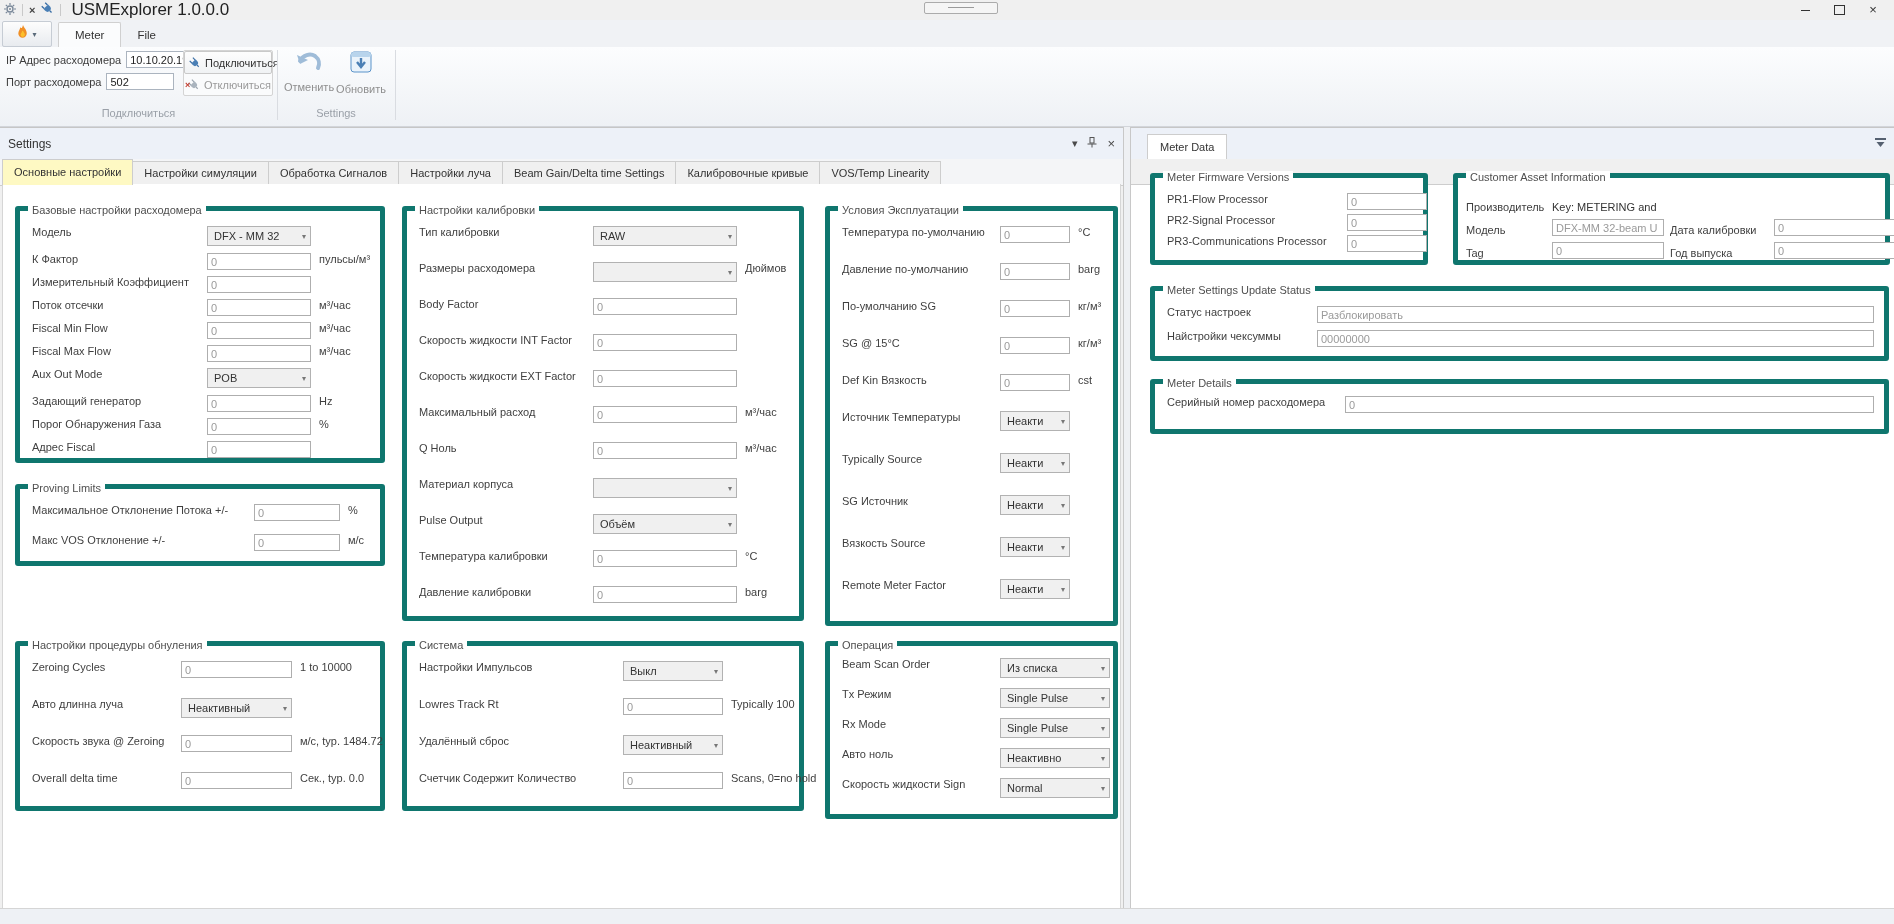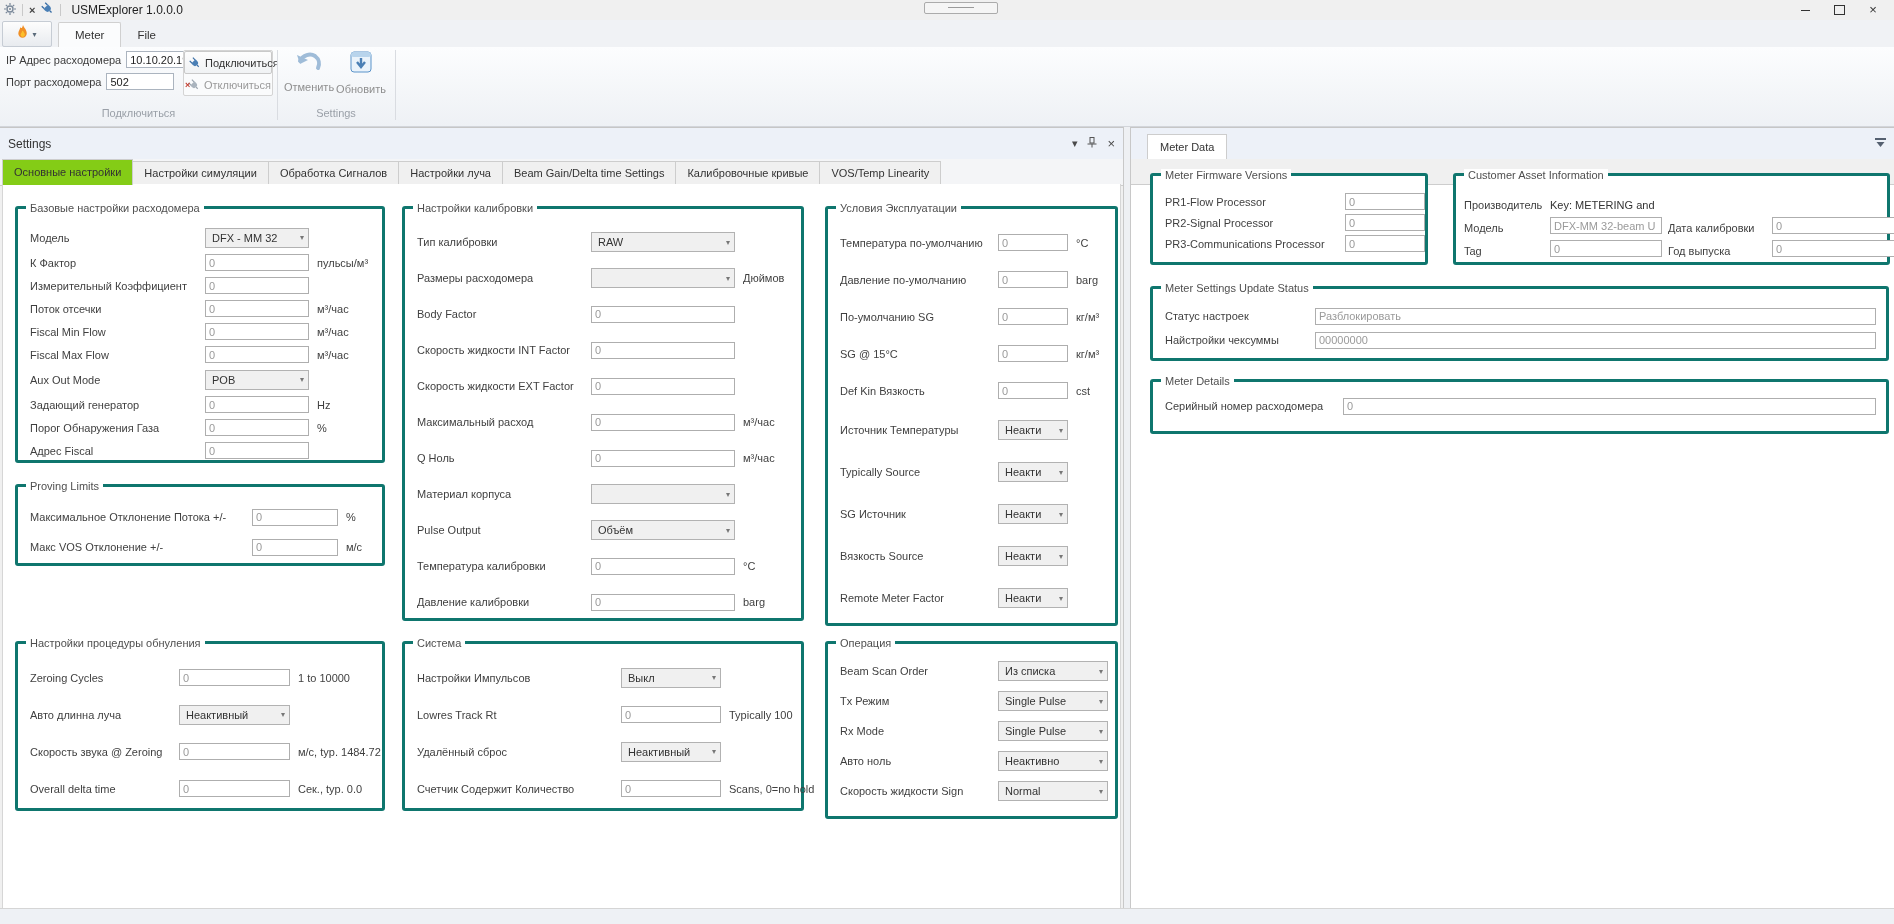--- a/index.html
+++ b/index.html
@@ -2,21 +2,21 @@
 <html><head>
 <meta charset="utf-8">
 <style>
   html,body{margin:0;padding:0}
   body{width:1894px;height:924px;position:relative;overflow:hidden;
        font-family:"Liberation Sans",sans-serif;background:#f0f0f0;color:#333}
   
   .titlebar{position:absolute;left:0;top:0;width:100%;height:20px;background:#f0f0f0;display:flex;align-items:center}
   .qat{display:flex;align-items:center;gap:6px;padding-left:4px}
   .qat .sep{width:1px;height:12px;background:#c9c9c9}
-  .apptitle{font-size:12px;color:#222;margin-left:10px}
+  .apptitle{font-size:17px;color:#222;margin-left:10px}
   .grip{position:absolute;left:924px;top:2px;width:72px;height:10px;border:1px solid #ababab;border-radius:2px;background:#f5f5f5}
   .grip i{display:block;width:26px;height:1px;background:#9a9a9a;margin:4px auto 0}
   .winbtns{position:absolute;right:4px;top:0;height:20px;display:flex;align-items:center}
   .winbtn{width:34px;height:20px;display:flex;align-items:center;justify-content:center;color:#333;font-size:11px}
   .maxbox{width:9px;height:8px;border:1px solid #333;display:inline-block}
   .minbar{width:9px;height:1px;background:#333;display:inline-block}
   .closex{font-size:13px;line-height:10px}
   
   .ribbontabs{position:absolute;left:0;top:20px;width:100%;height:27px;background:#f0f2f5;display:flex;align-items:flex-end}
   .appbtn{width:48px;height:24px;margin:1px 6px 0 2px;border:1px solid #c6ccd4;border-radius:2px;
@@ -42,31 +42,31 @@
   
   .panel{position:absolute;top:127px;height:781px;background:#f0f0f0;border-top:1px solid #c6c6c6;box-sizing:border-box}
   #leftpanel{left:0;width:1123px}
   #rightpanel{left:1131px;width:763px}
   .splitter{position:absolute;left:1123px;top:127px;width:8px;height:781px;background:#eef0f3;border-left:1px solid #c8c8c8;border-right:1px solid #c8c8c8;box-sizing:border-box}
   .ptitle{height:31px;background:#edf1f8;display:flex;align-items:center;padding:0 8px;font-size:12px;color:#333}
   .pticons{margin-left:auto;display:flex;align-items:center;gap:10px;color:#4a4a4a}
   .pticons .i{font-size:11px;line-height:11px}
   .tabstrip{height:26px;display:flex;align-items:flex-end;padding-left:2px;border-bottom:1px solid #cdcdcd;background:#f4f5f7}
   .stab{height:23px;line-height:23px;padding:0 11px;font-size:11px;color:#333;background:#f0f0f0;border:1px solid #cdcdcd;border-bottom:none;margin-right:-1px;white-space:nowrap}
-  .stab.active{background:#84cc16;height:25px;line-height:25px;position:relative;z-index:2}
+  .stab.active{background:#fef9c3;height:25px;line-height:25px;position:relative;z-index:2}
   .pcontent{position:absolute;background:#fff;border:1px solid #d6d6d6;box-sizing:border-box}
   #leftcontent{left:2px;top:56px;width:1119px;height:752px;border-top:none}
   #rightcontent{left:0;top:57px;width:763px;height:751px;border:none;border-top:1px solid #cdcdcd;margin-top:-1px}
   .rtabrow{height:31px;display:flex;align-items:flex-end;background:#edf1f8;padding-left:16px;position:relative}
   .mtab{height:24px;line-height:24px;padding:0 12px;font-size:11px;background:#fff;border:1px solid #cdcdcd;border-bottom:none;position:relative;z-index:2}
   .panelmenu{position:absolute;right:8px;bottom:7px}
   
-  .groupbox{position:absolute;border:3px solid #0f766e;border-radius:3px;background:#fff;box-sizing:border-box;padding-top:15px}
+  .groupbox{position:absolute;border:5px solid #0f766e;border-radius:3px;background:#fff;box-sizing:border-box;padding-top:15px}
   .legend{position:absolute;top:-7px;left:8px;background:#fff;padding:0 4px;font-size:11px;color:#4f4f4f;white-space:nowrap}
-  .frow{display:flex;align-items:center;padding-left:12px;padding-right:4px}
+  .frow{display:flex;align-items:flex-start;padding-left:12px;padding-right:4px}
   .flabel{font-size:11px;color:#3f3f3f;white-space:nowrap;flex-shrink:0}
   .tbox{border:1px solid #aeaeae;height:17px;font:11px "Liberation Sans",sans-serif;color:#333;padding:0 3px;box-sizing:border-box;background:#fff;flex-shrink:0}
   .tbox.gray{color:#9a9a9a}
   .combo{border:1px solid #b2b2b2;height:20px;background:#f0f0f0;display:flex;align-items:center;padding-left:6px;box-sizing:border-box;font-size:11px;color:#333;flex-shrink:0}
   .combo .arr{margin-left:auto;padding-right:4px;font-size:8px;color:#777}
   .funit{font-size:11px;color:#3f3f3f;margin-left:8px;white-space:nowrap}
   .g-basic .flabel{width:175px}.g-basic .tbox,.g-basic .combo{width:104px}.g-basic .frow{height:23px}.g-basic .frow.sel{height:27px}
   .g-proving .flabel{width:222px}.g-proving .tbox{width:86px}.g-proving .frow{height:30px}
   .g-zeroing .flabel{width:149px}.g-zeroing .tbox,.g-zeroing .combo{width:111px}.g-zeroing .frow{height:37px}
   .g-calibration .flabel{width:174px}.g-calibration .tbox,.g-calibration .combo{width:144px}.g-calibration .frow{height:36px}

